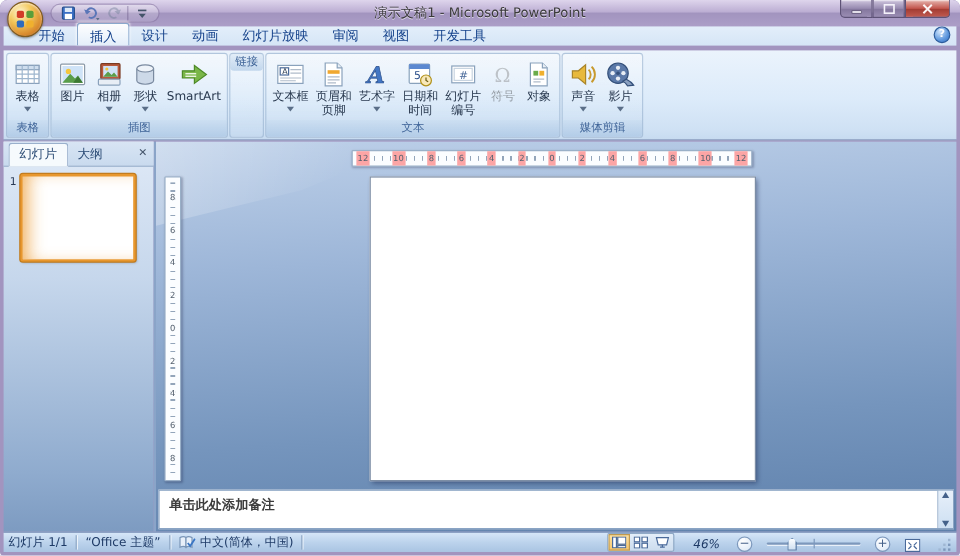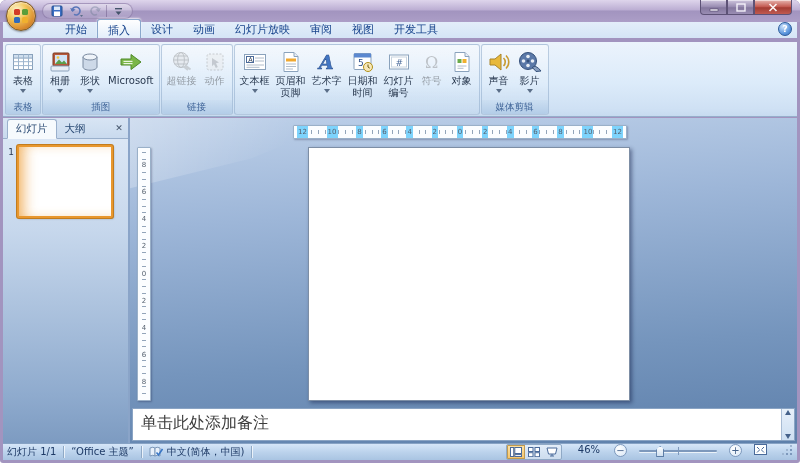--- a/index.html
+++ b/index.html
@@ -41,21 +41,21 @@
     box-shadow:inset 0 1px 0 rgba(255,255,255,.5);
   }
   .wbtn:first-child { border-radius:0 0 0 4px; }
   .wbtn.close { width:38px; border-radius:0 0 4px 0;
     background:linear-gradient(#e7b6b0, #c2564d 50%, #a33c33 55%, #c05a50); }
   .wbtn svg { display:block; }
   
   #tabrow {
     position:absolute; left:3px; right:3px; top:22px; height:16px;
     background:linear-gradient(#e3eefa, #d5e5f6);
-    display:flex; align-items:flex-end; padding-left:52px;
+    display:flex; align-items:flex-end; padding-left:19px;
   }
   .tab {
     height:19px; padding:3px 10px 2px; font-size:11px; color:#15428b;
     border-radius:3px 3px 0 0; cursor:default; white-space:nowrap;
   }
   .tab.active {
     background:linear-gradient(#fefefe, #eef5fc 60%, #e3eefa);
     border:1px solid #8aa8cc; border-bottom:none; color:#15428b;
     box-shadow:0 -1px 2px rgba(255,255,255,.8);
   }
@@ -121,56 +121,56 @@
     background:linear-gradient(115deg, rgba(255,255,255,.30), rgba(255,255,255,0) 65%);
     clip-path:polygon(0 0, 100% 0, 55% 45%, 0 78%); }
   #ruler-h {
     position:absolute; left:163px; top:7px; width:334px; height:14px;
     background:#fbfdff; border:1px solid #9ab0c8; border-radius:1px;
     display:flex; justify-content:space-between; align-items:center; padding:0 3px;
     box-shadow:1px 1px 2px rgba(0,0,40,.25);
   }
   #ruler-h::before { content:""; position:absolute; left:4px; right:4px; top:50%; height:4px; transform:translateY(-50%);
     background:repeating-linear-gradient(90deg, #93a5ba 0 1px, transparent 1px 6.7px); }
-  #ruler-h span { position:relative; font-size:7px; color:#55616f; background:#7dd3fc; padding:0 1px; line-height:12px; }
+  #ruler-h span { position:relative; font-size:7px; color:#55616f; background:#fca5a5; padding:0 1px; line-height:12px; }
   #ruler-v {
     position:absolute; left:7px; top:29px; width:14px; height:254px;
     background:#fbfdff; border:1px solid #9ab0c8; border-radius:1px;
     display:flex; flex-direction:column; justify-content:space-between; align-items:center; padding:14px 0;
     box-shadow:1px 1px 2px rgba(0,0,40,.25);
   }
   #ruler-v::before { content:""; position:absolute; top:4px; bottom:4px; left:50%; width:4px; transform:translateX(-50%);
     background:repeating-linear-gradient(180deg, #93a5ba 0 1px, transparent 1px 6.7px); }
   #ruler-v span { position:relative; font-size:7px; color:#55616f; background:#fbfdff; line-height:7px; }
   #slide-canvas {
     position:absolute; left:178px; top:29px; width:322px; height:254px;
     background:#fff; border:1px solid #7d8ea5;
     box-shadow:2px 2px 4px rgba(10,20,60,.45);
   }
   #notes-splitter { position:absolute; left:0; right:0; bottom:35px; height:5px; cursor:row-resize; }
   #notes-area {
     position:absolute; left:2px; right:2px; bottom:2px; height:33px;
     background:#fff; border:1px solid #8aa4c4; display:flex;
   }
-  #notes-text { flex:1; font-size:16px; color:#3c3c3c; padding:4px 0 0 8px; }
+  #notes-text { flex:1; font-size:11px; color:#3c3c3c; padding:4px 0 0 8px;font-weight:bold; }
   #notes-scroll { width:13px; background:linear-gradient(#e7f0fa,#cddff2); border-left:1px solid #a8bcd4;
     display:flex; flex-direction:column; justify-content:space-between; align-items:center; padding:1px 0; }
   .scr-arrow { width:0; height:0; border-left:3.5px solid transparent; border-right:3.5px solid transparent; }
   .scr-arrow.up { border-bottom:5px solid #44618a; }
   .scr-arrow.down { border-top:5px solid #44618a; }
   
   #statusbar {
     position:absolute; left:3px; right:3px; bottom:3px; height:17px;
     background:linear-gradient(#d6e6f8, #bcd3ec 50%, #a9c4e2);
     border-top:1px solid #86a2c4;
     display:flex; align-items:center; font-size:10px; color:#1e3a66; padding:0 4px;
   }
   .st-sep { width:1px; height:12px; background:#8fa9c6; margin:0 7px; box-shadow:1px 0 0 rgba(255,255,255,.7); }
   .st-item { white-space:nowrap; display:flex; align-items:center; gap:4px; }
-  #st-right { margin-left:auto; display:flex; align-items:flex-start; gap:12px; }
+  #st-right { margin-left:auto; display:flex; align-items:flex-end; gap:12px;font-style:italic; }
   .viewbtns { display:flex; border:1px solid #8fa9c6; border-radius:2px; overflow:hidden; background:rgba(255,255,255,.4); }
   .vbtn { width:18px; height:14px; display:flex; align-items:center; justify-content:center; }
   .vbtn.active { background:linear-gradient(#fde3a7,#f5c368); box-shadow:inset 0 0 0 1px #c09a50; }
   .zoom-circle { width:13px; height:13px; border-radius:50%; border:1px solid #7d98bc;
     background:radial-gradient(circle at 35% 30%, #fff, #d8e6f6); color:#44618a;
     font-size:10px; line-height:10px; display:flex; align-items:center; justify-content:center; }
   #zoom-slider { position:relative; width:78px; height:14px; }
   #zoom-track { position:absolute; left:0; right:0; top:6px; height:2px; background:#7d98bc; border-radius:1px; box-shadow:0 1px 0 rgba(255,255,255,.7); }
   #zoom-mid { position:absolute; left:50%; top:3px; width:1px; height:8px; background:#7d98bc; }
   #zoom-thumb { position:absolute; left:22%; top:2px; width:8px; height:11px;
@@ -218,20 +218,21 @@
         </svg>
       </div>
       <div class="qat-sep"></div>
       <div class="qat-btn">
         <svg width="9" height="10" viewBox="0 0 9 10">
           <rect x="1" y="2" width="7" height="1.4" fill="#44546a"></rect>
           <path d="M1.5 5.5 L7.5 5.5 L4.5 9 Z" fill="#44546a"></path>
         </svg>
       </div>
     </div>
+    <div id="win-title">演示文稿1 - Microsoft PowerPoint</div>
     <div id="win-controls">
       <div class="wbtn">
         <svg width="10" height="9" viewBox="0 0 10 9">
             <rect x="1" y="6" width="8" height="2" fill="#f4f1fa" stroke="#3c3354" stroke-width=".5"></rect>
           </svg>
       </div>
       <div class="wbtn">
         <svg width="10" height="9" viewBox="0 0 10 9">
             <rect x="1" y="1" width="8" height="7" fill="none" stroke="#f4f1fa" stroke-width="1.4"></rect>
           </svg>
@@ -272,20 +273,32 @@
           <span class="darrow"></span>
         </div>
       </div>
       <div class="rgroup-label">表格</div>
     </div>
 
     <div class="rgroup">
       <div class="rgroup-content">
         <div class="rbtn">
           <span class="icn">
+            <svg width="25" height="24" viewBox="0 0 25 24">
+              <rect x="2.5" y="3.5" width="20" height="17" rx="1" fill="#fff" stroke="#8c9aa8"></rect>
+              <rect x="4" y="5" width="17" height="14" fill="#cfe3f7"></rect>
+              <circle cx="9" cy="9.5" r="2.2" fill="#f5c63c"></circle>
+              <path d="M4 19 L10.5 11.5 L14.5 15.5 L17 13 L21 19 Z" fill="#5a9e4a"></path>
+              <path d="M13 19 L17 13.5 L21 19 Z" fill="#3d7a33"></path>
+            </svg>
+          </span>
+          <span class="lbl">图片</span>
+        </div>
+        <div class="rbtn">
+          <span class="icn">
             <svg width="24" height="24" viewBox="0 0 24 24">
               <rect x="5" y="3" width="16" height="13" rx="1" fill="#b85a3c" stroke="#7a3a22"></rect>
               <rect x="7" y="5" width="12" height="9" fill="#cfe3f7"></rect>
               <path d="M7 14 L11 9.5 L14 12.5 L16 10.5 L19 14 Z" fill="#5a9e4a"></path>
               <circle cx="10" cy="7.5" r="1.3" fill="#f5c63c"></circle>
               <rect x="3" y="16" width="18" height="5" rx="1" fill="#e8eef5" stroke="#8aa2bc"></rect>
             </svg>
           </span>
           <span class="lbl">相册</span>
           <span class="darrow"></span>
@@ -301,49 +314,27 @@
           <span class="darrow"></span>
         </div>
         <div class="rbtn">
           <span class="icn">
             <svg width="26" height="24" viewBox="0 0 26 24">
               <path d="M3 9 h10 V4.5 L23 12 l-10 7.5 V15 H3 Z" fill="#7ab648" stroke="#4e8a28"></path>
               <rect x="5.5" y="10.8" width="9" height="1.2" fill="#eaf5e0"></rect>
               <rect x="5.5" y="13" width="9" height="1.2" fill="#eaf5e0"></rect>
             </svg>
           </span>
-          <span class="lbl">Microsoft</span>
+          <span class="lbl">SmartArt</span>
         </div>
       </div>
       <div class="rgroup-label">插图</div>
     </div>
 
     <div class="rgroup">
-      <div class="rgroup-content">
-        <div class="rbtn disabled">
-          <span class="icn">
-            <svg width="24" height="24" viewBox="0 0 24 24">
-              <circle cx="11" cy="10" r="7.5" fill="#d8e2ec" stroke="#7a8aa0"></circle>
-              <ellipse cx="11" cy="10" rx="3.4" ry="7.5" fill="none" stroke="#7a8aa0"></ellipse>
-              <path d="M3.5 10 h15 M4.6 6 h12.8 M4.6 14 h12.8" stroke="#7a8aa0" fill="none"></path>
-              <path d="M13 16 l5 4 M15.5 15.5 l5 4" stroke="#98a8b8" stroke-width="2"></path>
-            </svg>
-          </span>
-          <span class="lbl">超链接</span>
-        </div>
-        <div class="rbtn disabled">
-          <span class="icn">
-            <svg width="24" height="24" viewBox="0 0 24 24">
-              <rect x="4" y="4" width="16" height="16" rx="2" fill="#e4ebf2" stroke="#8a9ab0" stroke-dasharray="2 1.5"></rect>
-              <path d="M9 8 l7 4.5 -3 .8 1.8 3.6 -2 1 -1.8-3.7 -2 2 Z" fill="#8a9ab0"></path>
-            </svg>
-          </span>
-          <span class="lbl">动作</span>
-        </div>
-      </div>
       <div class="rgroup-label">链接</div>
     </div>
 
     <div class="rgroup">
       <div class="rgroup-content">
         <div class="rbtn">
           <span class="icn">
             <svg width="26" height="24" viewBox="0 0 26 24">
               <rect x="2.5" y="4.5" width="21" height="15" fill="#fff" stroke="#8aa2bc"></rect>
               <rect x="4.5" y="6.5" width="7" height="6" fill="none" stroke="#4a6a9a"></rect>
@@ -413,20 +404,21 @@
               <path d="M4 2.5 h10 l4 4 v15 h-14 Z" fill="#fff" stroke="#8aa2bc"></path>
               <path d="M14 2.5 v4 h4" fill="#e8eef5" stroke="#8aa2bc"></path>
               <rect x="6.5" y="9" width="4" height="4" fill="#6aab4a"></rect>
               <rect x="11.5" y="9" width="4" height="4" fill="#f0b02e"></rect>
               <path d="M6.5 16 h9 M6.5 18.3 h6" stroke="#b0bcca" fill="none"></path>
             </svg>
           </span>
           <span class="lbl">对象</span>
         </div>
       </div>
+      <div class="rgroup-label">文本</div>
     </div>
 
     <div class="rgroup">
       <div class="rgroup-content">
         <div class="rbtn">
           <span class="icn">
             <svg width="24" height="24" viewBox="0 0 24 24">
               <path d="M3 9 h5 l6-5 v16 l-6-5 H3 Z" fill="#e8b93c" stroke="#a8842a"></path>
               <path d="M16.5 8 a5.5 5.5 0 0 1 0 8 M19 5.5 a9 9 0 0 1 0 13" fill="none" stroke="#c89a2e" stroke-width="1.6"></path>
             </svg>

